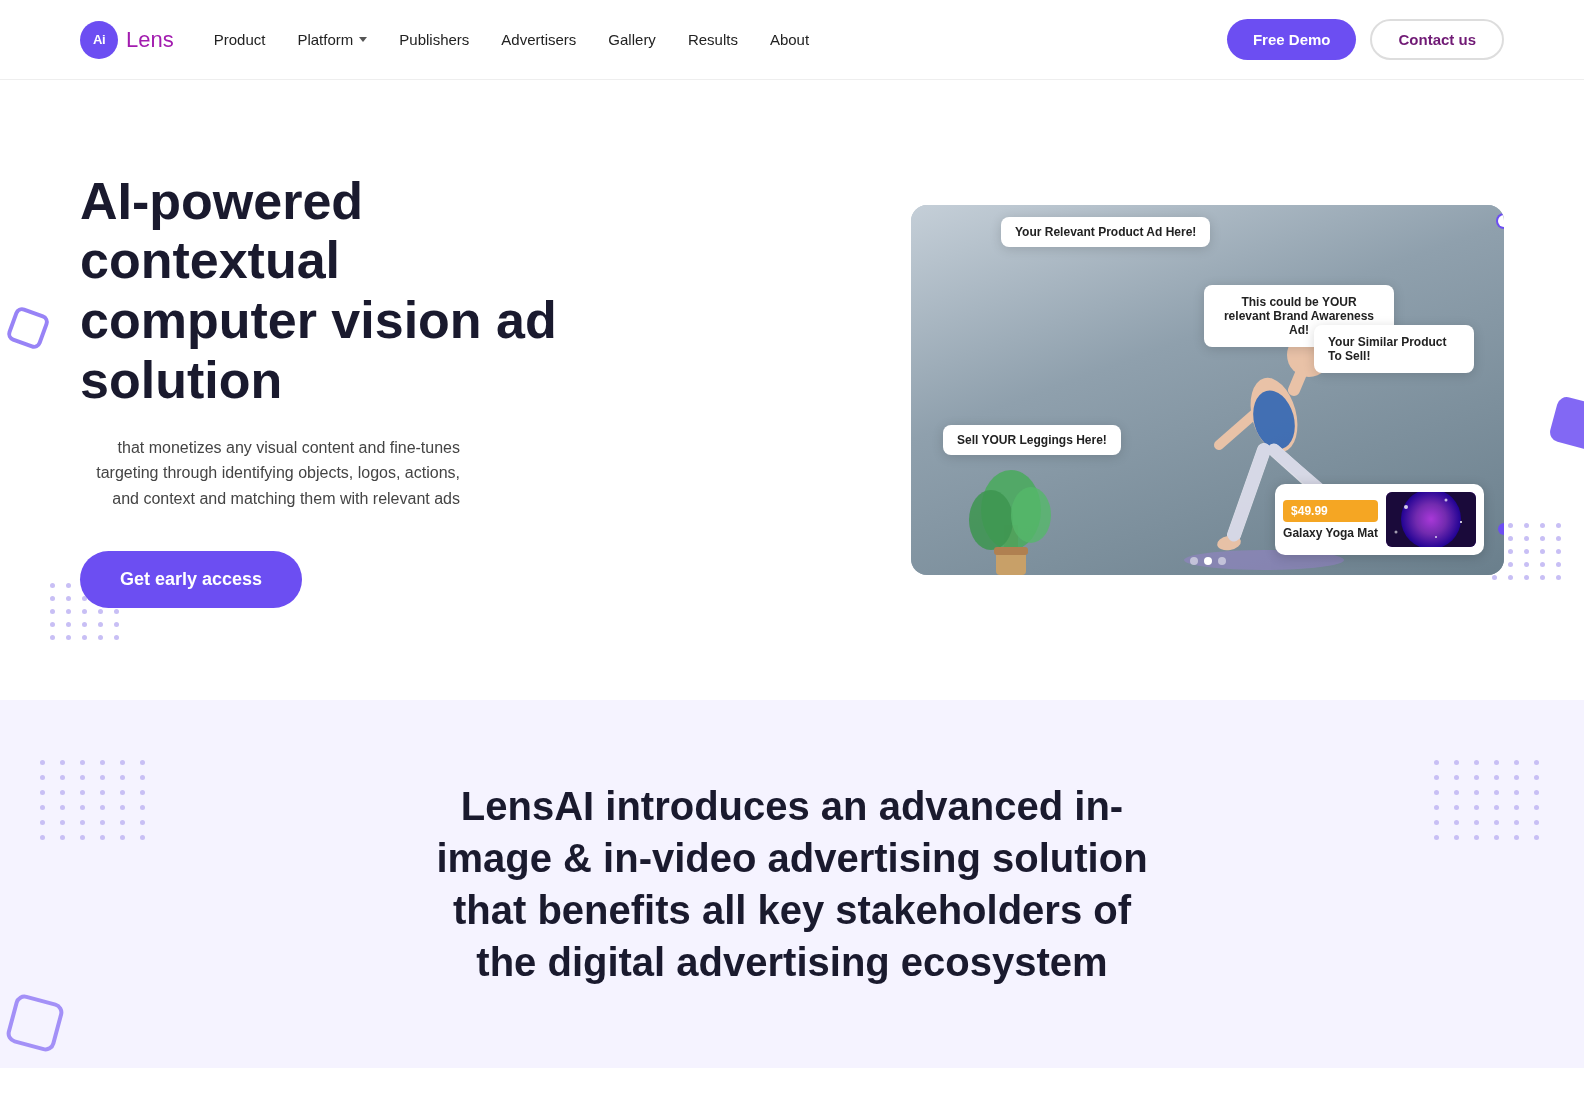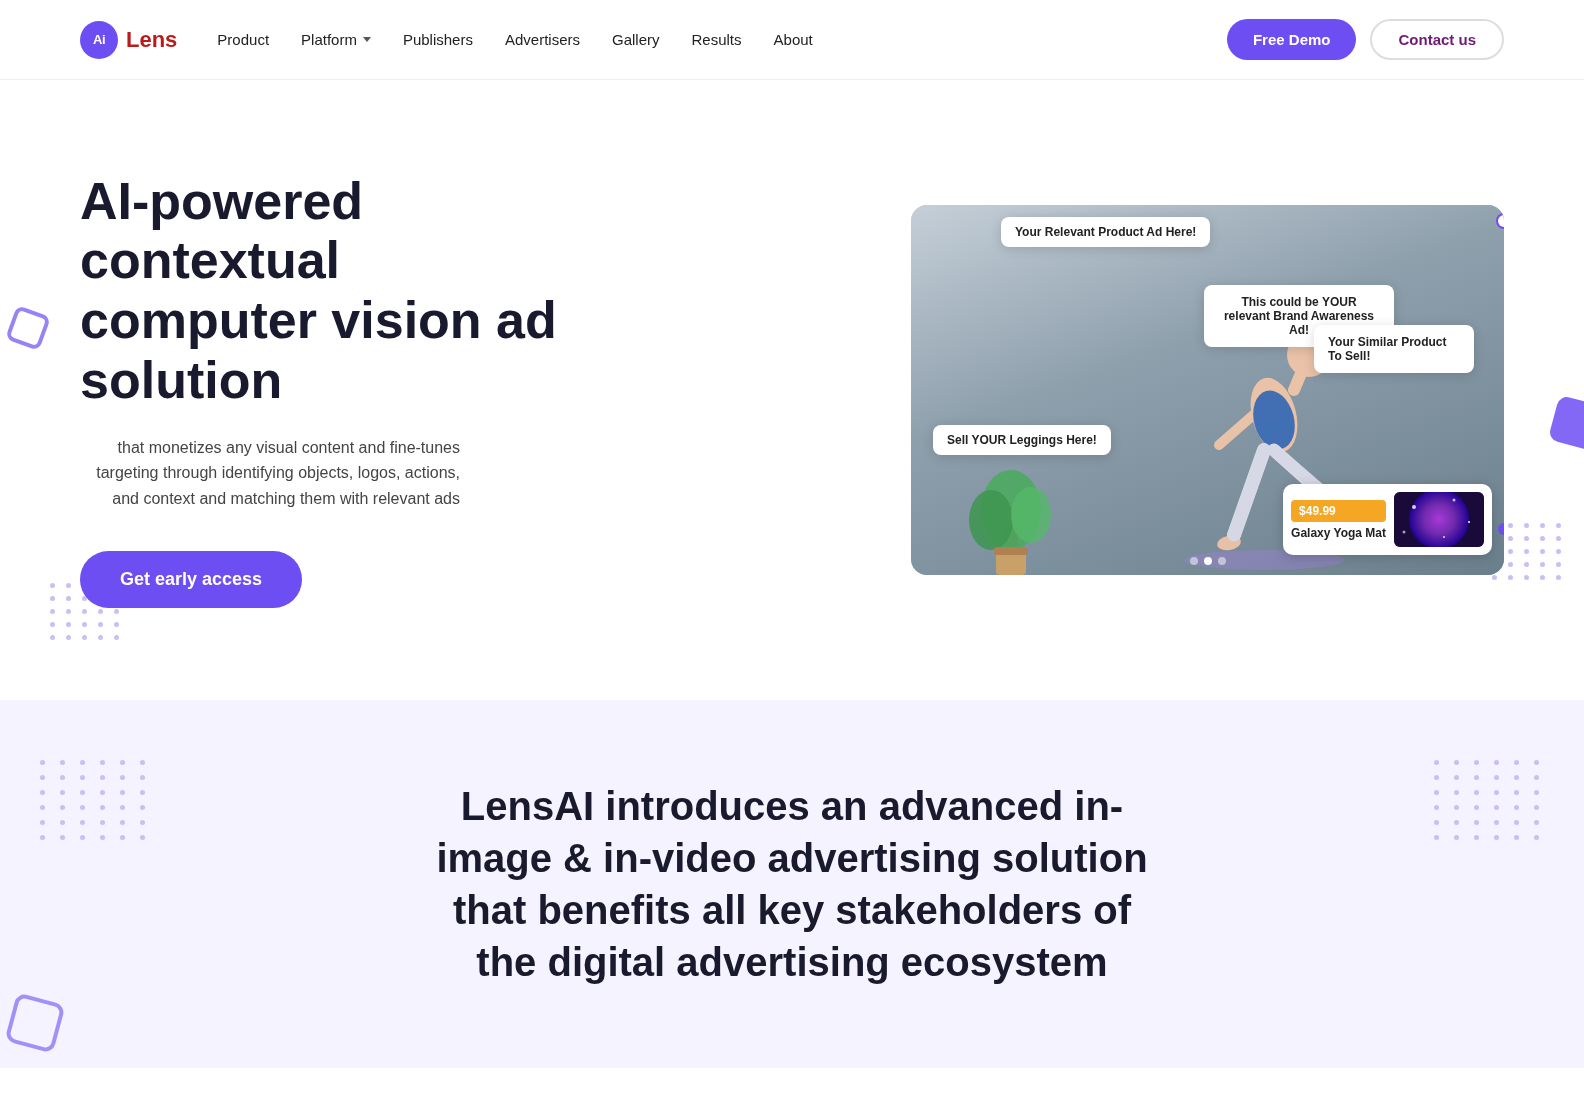--- a/index.html
+++ b/index.html
@@ -31,22 +31,22 @@
       display: flex;
       align-items: center;
       justify-content: center;
       color: #fff;
       font-size: 13px;
       font-weight: 700;
       letter-spacing: -0.5px;
     }
     .logo-text {
       font-size: 22px;
-      font-weight: 700;
-      color: #b91c1c;
+      font-weight: 400;
+      color: #a21caf;
     }
     .nav-links {
       display: flex;
       align-items: center;
       gap: 32px;
       flex: 1;
     }
     .nav-link {
       font-size: 15px;
       color: #222;
@@ -207,25 +207,25 @@
       padding: 8px 14px;
       font-size: 13px;
       font-weight: 600;
       color: #222;
       box-shadow: 0 2px 12px rgba(0,0,0,0.15);
       white-space: nowrap;
     }
     .ad-box-1 { top: 48px; right: 110px; font-size: 12px; padding: 10px 14px; max-width: 190px; white-space: normal; text-align: center; margin-top: 32px; }
     .ad-box-2 { top: 12px; left: 90px; font-size: 12px; padding: 8px 14px; }
     .ad-box-3 { top: 120px; right: 30px; font-size: 12px; padding: 10px 14px; max-width: 160px; white-space: normal; }
-    .ad-box-4 { bottom: 120px; left: 22px; font-size: 12px; padding: 8px 14px; }
+    .ad-box-4 { bottom: 120px; left: 32px; font-size: 12px; padding: 8px 14px; }
     .ad-product-box {
       position: absolute;
       bottom: 20px;
-      right: 12px;
+      right: 20px;
       background: #fff;
       border-radius: 10px;
       padding: 8px;
       display: flex;
       align-items: center;
       gap: 8px;
       box-shadow: 0 2px 12px rgba(0,0,0,0.18);
     }
     .ad-price {
       background: #f5a623;

